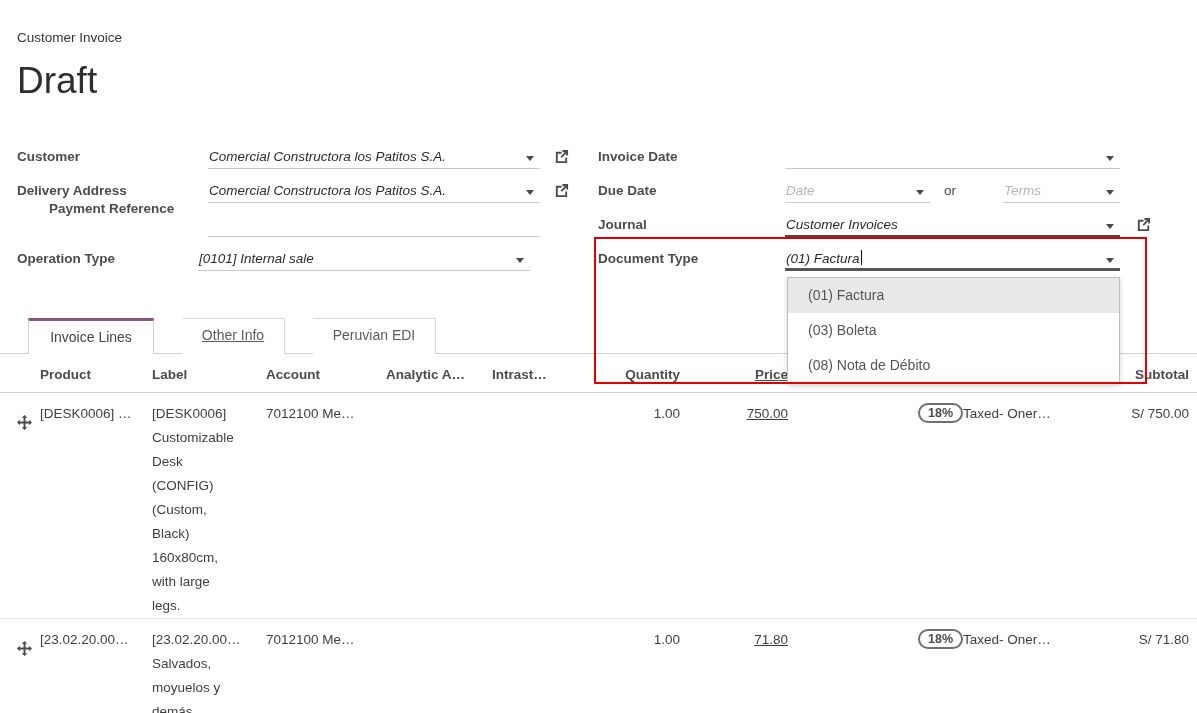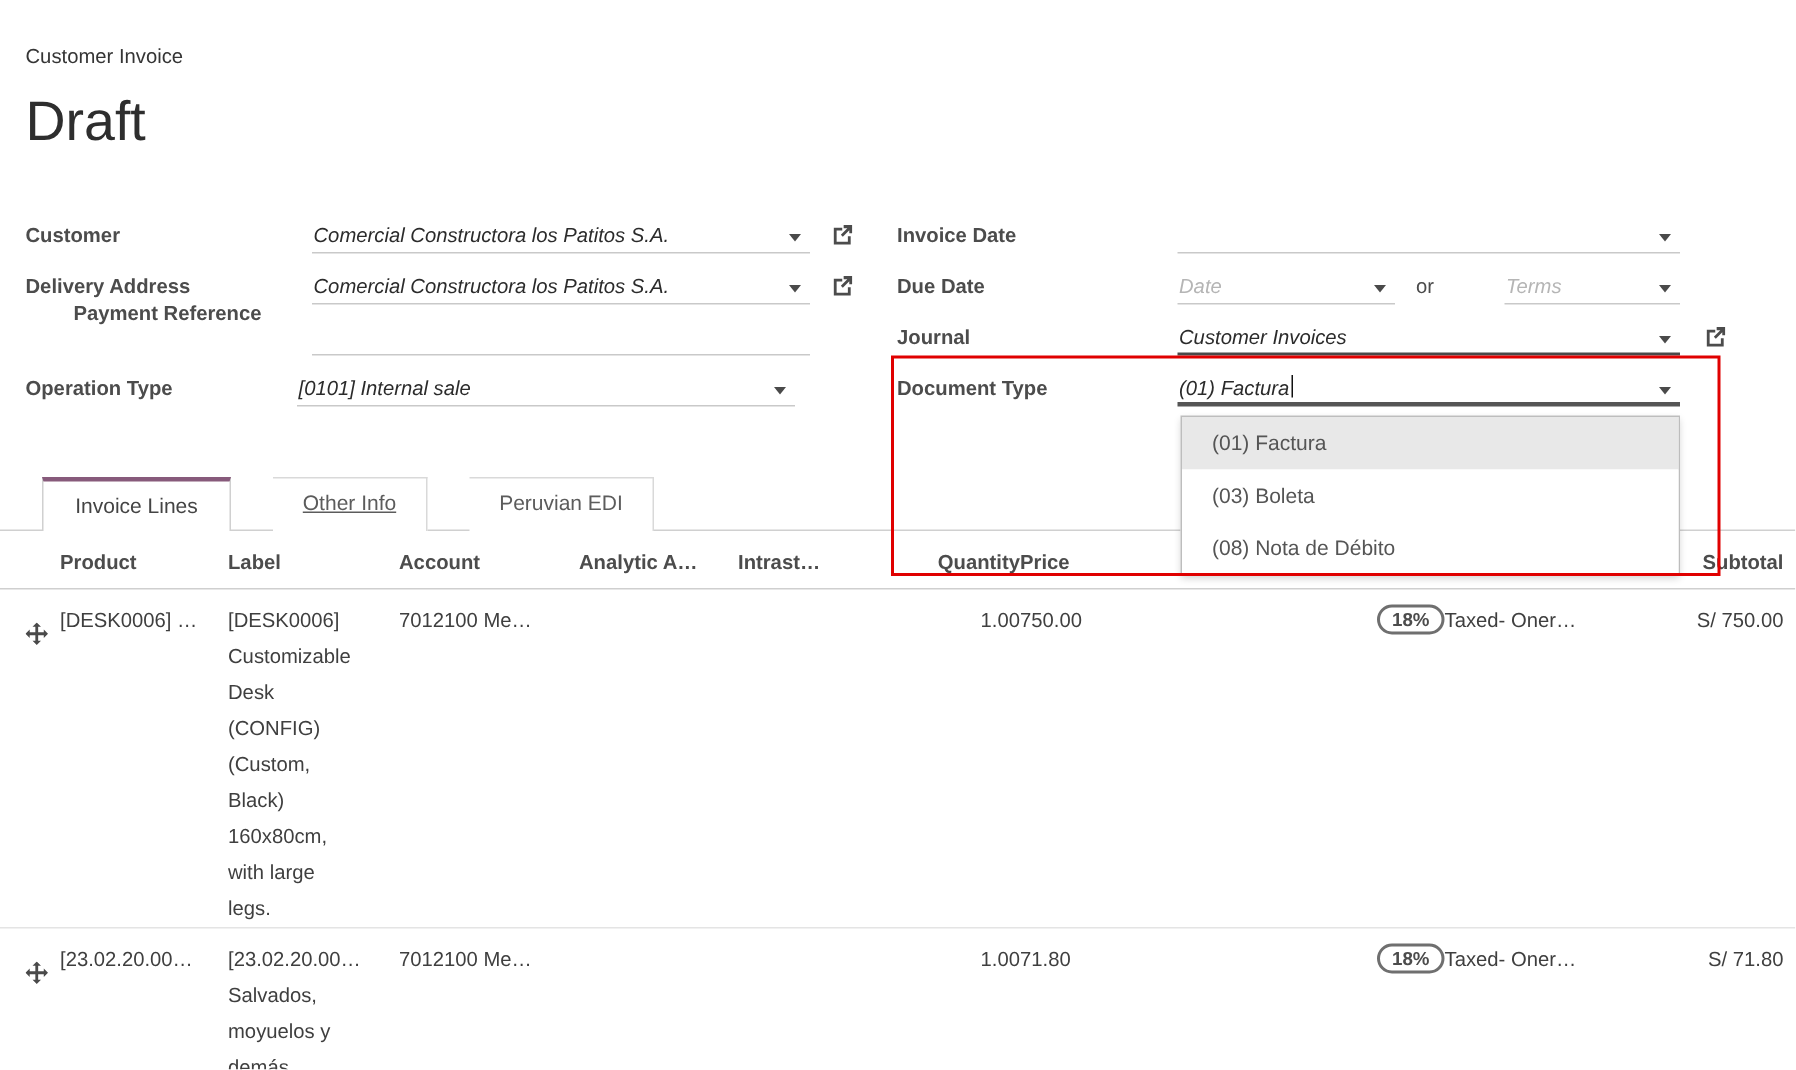--- a/index.html
+++ b/index.html
@@ -54,21 +54,21 @@
   .trow > div { padding-top:9px; line-height:24px; }
   .trow:last-child { border-bottom:none; }
 
   .c-handle   { width:40px;  padding-left:17px; }
   .c-product  { width:112px; padding-right:6px; white-space:nowrap; overflow:hidden; }
   .c-label    { width:114px; padding-right:6px; white-space:pre-line; }
   .c-account  { width:120px; padding-right:6px; white-space:nowrap; overflow:hidden; }
   .c-analytic { width:106px; padding-right:6px; }
   .c-intra    { width:85px;  padding-right:6px; }
   .c-qty      { width:103px; text-align:right; }
-  .c-price    { width:108px; text-align:left; }
+  .c-price    { width:108px; text-align:right;text-decoration:underline; }
   .c-taxes    { width:322px; padding-left:130px; white-space:nowrap; }
   .c-subtotal { flex:1; text-align:right; padding-right:8px; }
 
   .handle-icon { margin-top:13px; display:block; }
   .badge { display:inline-block; border:2px solid #6f6f6f; border-radius:12px; background:#fff;
            font-size:12.5px; font-weight:bold; color:#4c4c4c; line-height:16px; padding:0 8px; vertical-align:1px; }
 </style>
 </head>
 <body>
 

